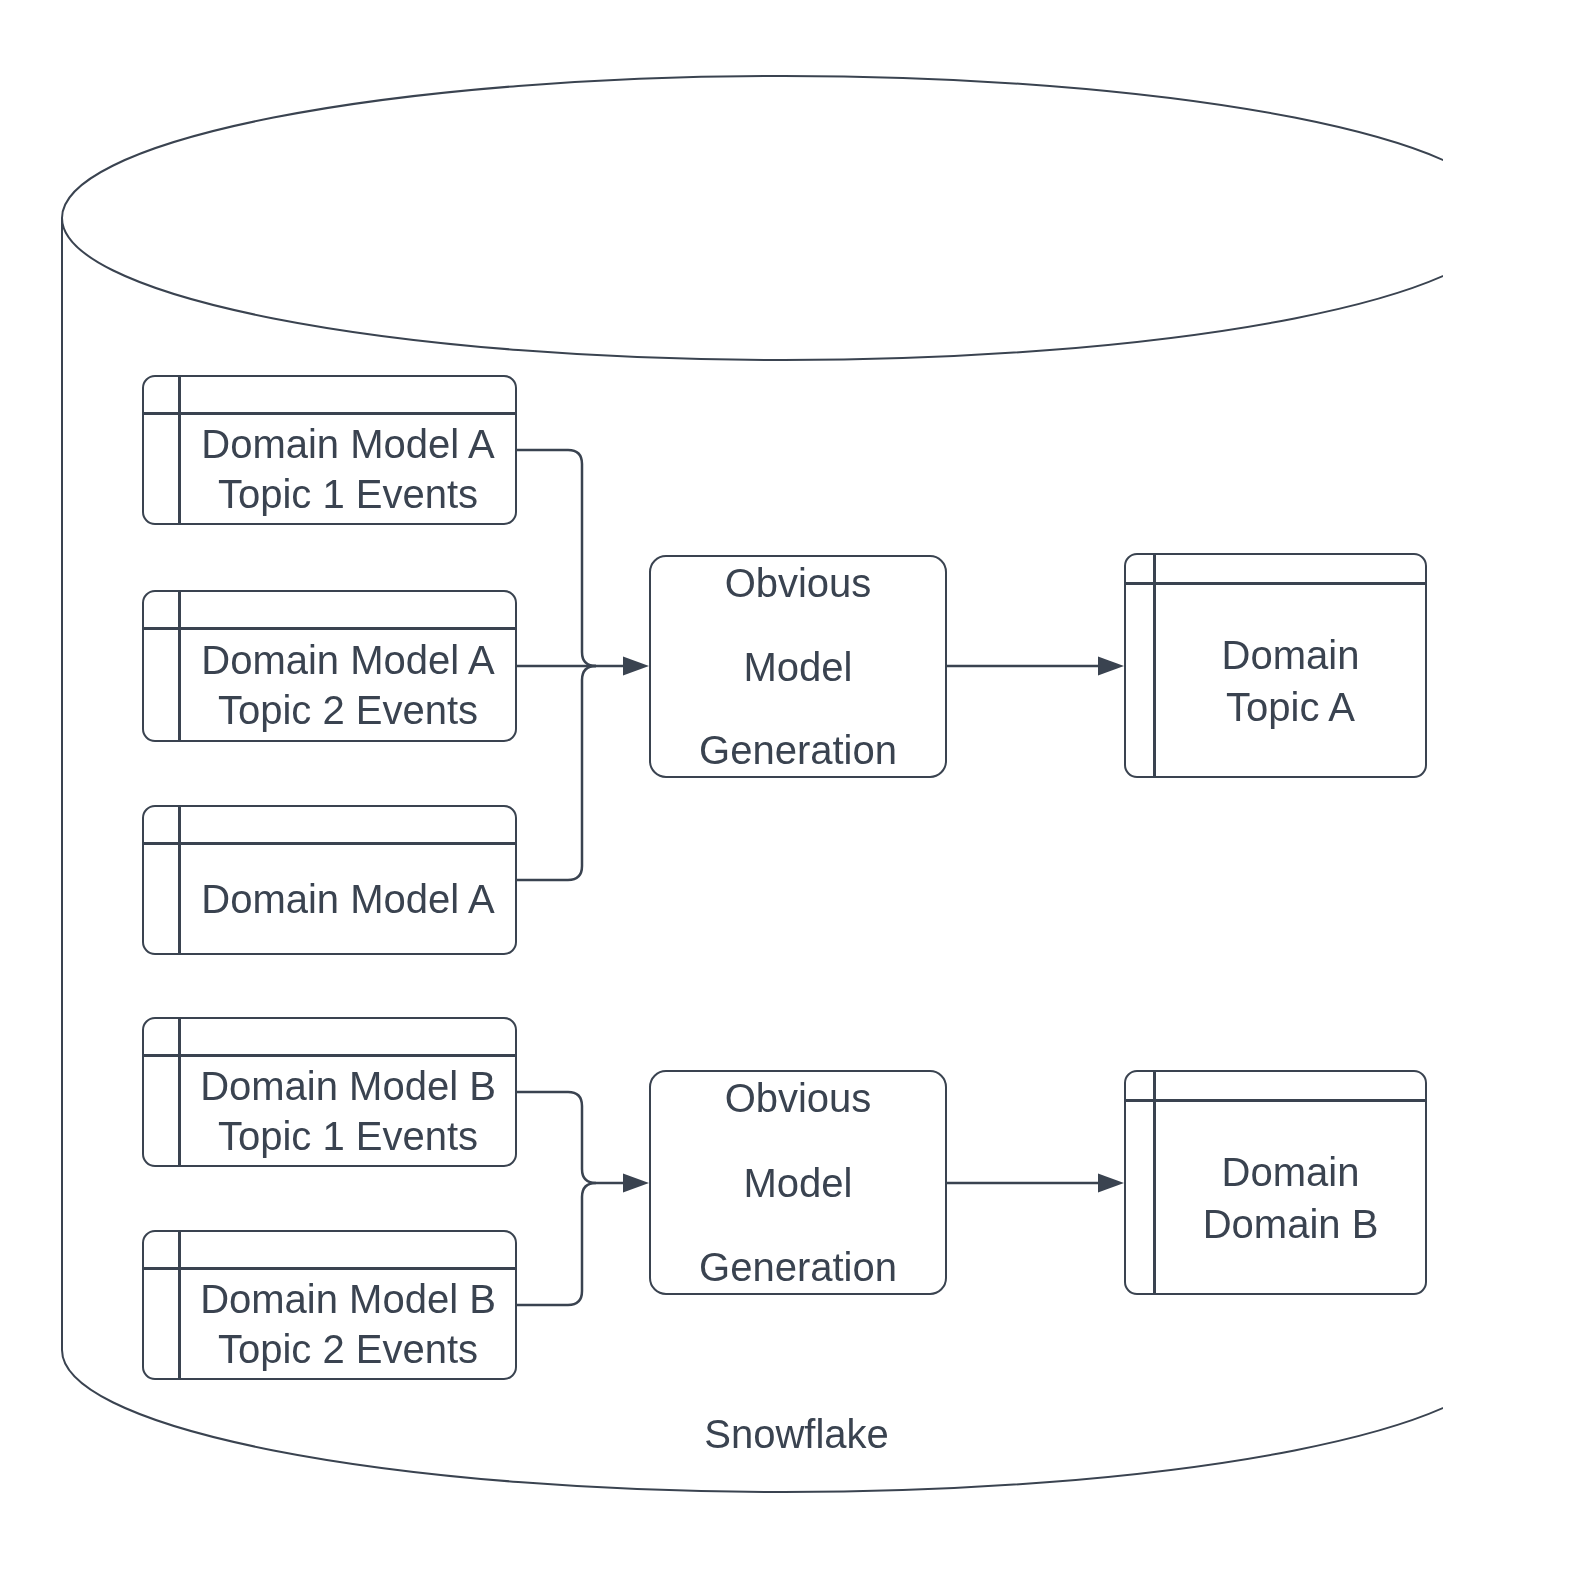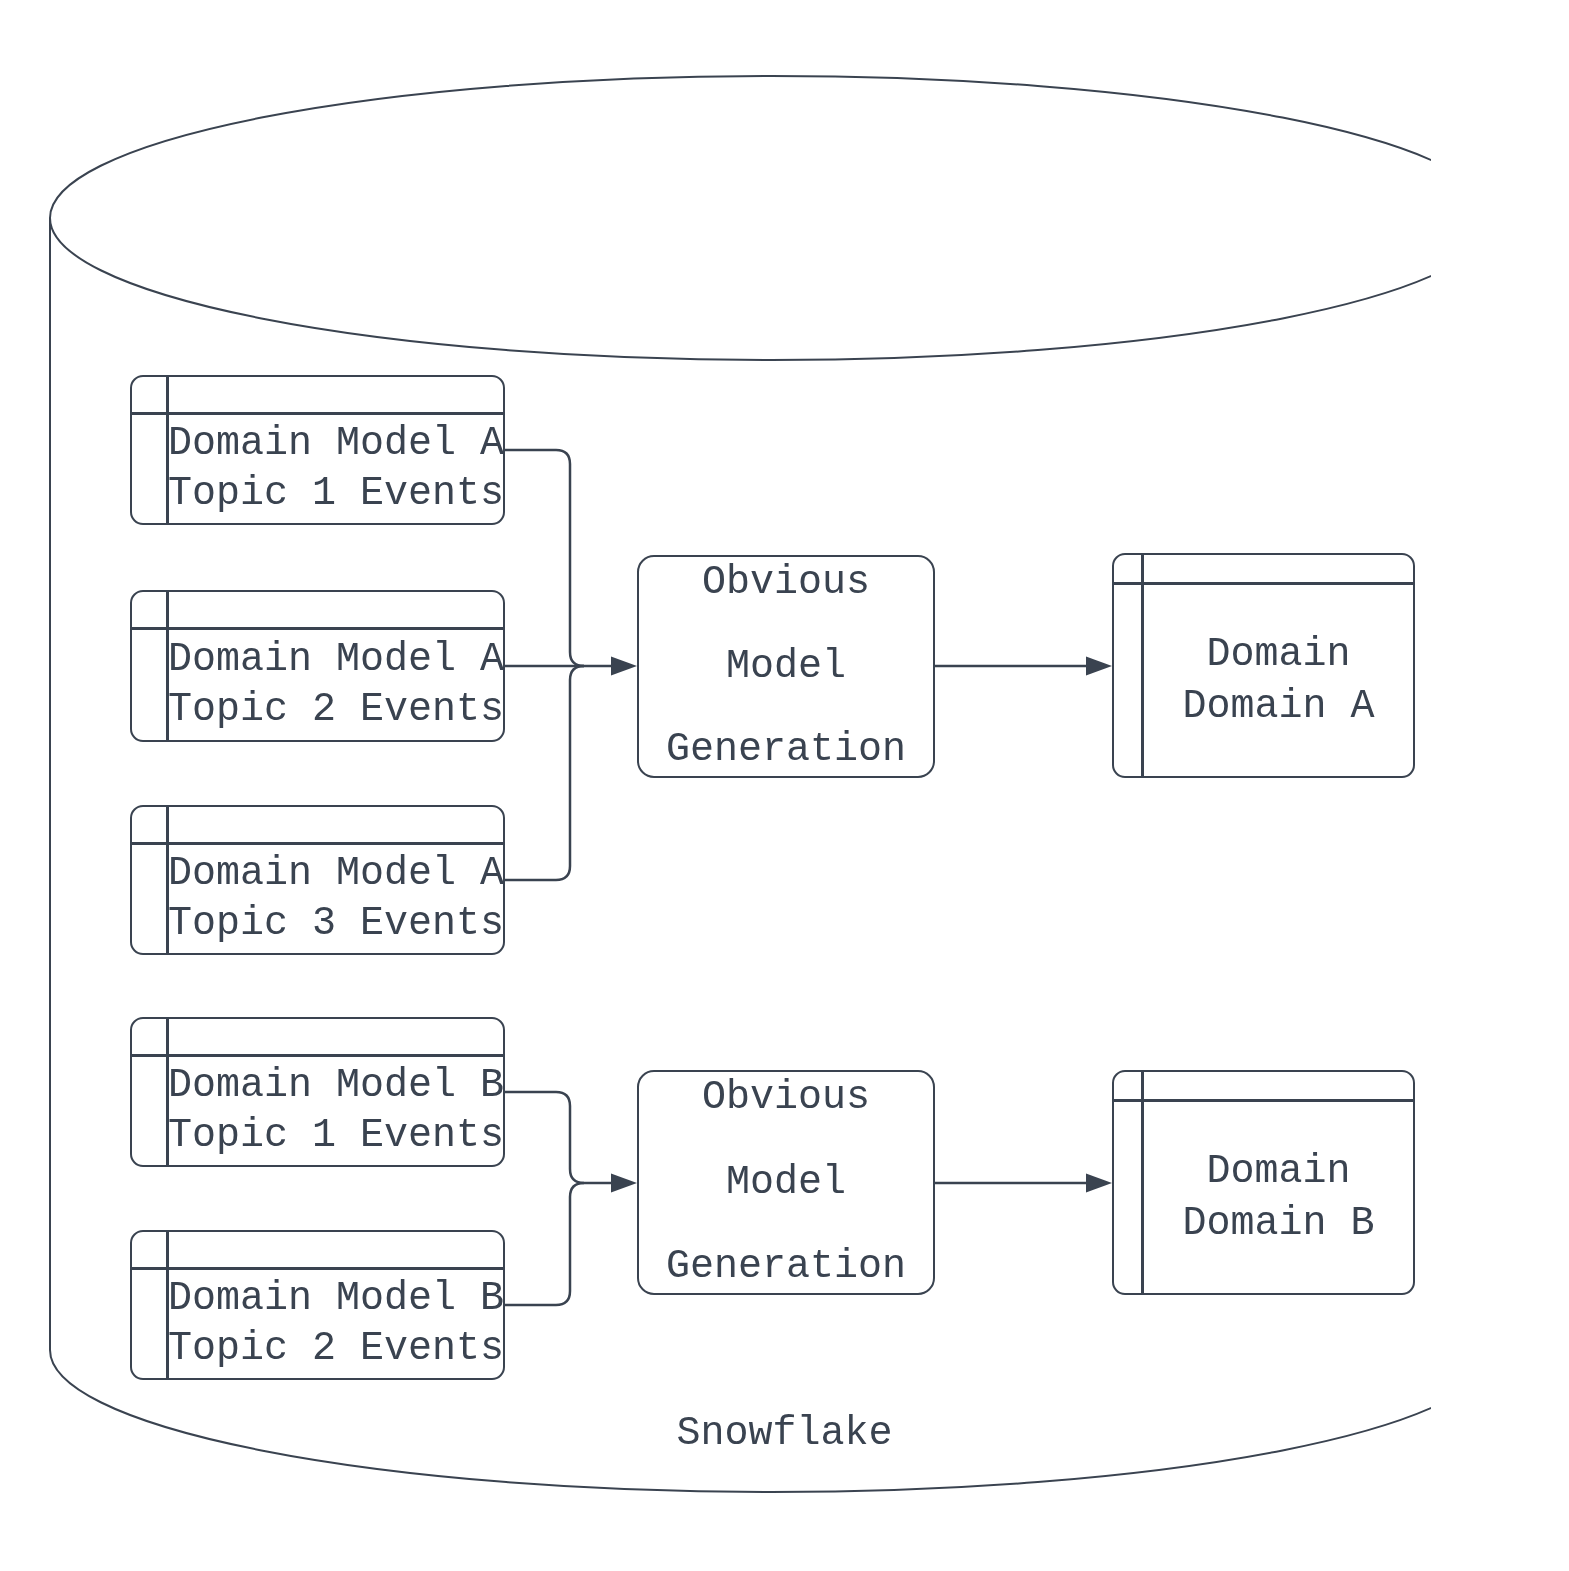--- a/index.html
+++ b/index.html
@@ -2,23 +2,24 @@
 <html style="--accent: #3a4350; --bg: #ffffff;"><head>
 <meta charset="utf-8">
 <style>
   :root { --accent: #3a4350; --bg: #ffffff; }
   html, body { margin: 0; padding: 0; background: var(--bg); }
   .stage {
     position: relative;
     width: 1431px;
     height: 1571px;
     background: var(--bg);
-    font-family: Liberation Mono, monospace;
+    font-family: Liberation Sans, sans-serif;
     color: var(--accent);
     overflow: hidden;
+    margin-left: 12px;
   }
   .stage svg.wires {
     position: absolute;
     left: 0; top: 0;
     width: 1569px; height: 1571px;
   }
   .wires path, .wires ellipse { fill: none; stroke: var(--accent); }
   .wires .cyl { stroke-width: 2; }
   .wires .conn { stroke-width: 2.5; }
   .wires polygon { fill: var(--accent); stroke: none; }
@@ -123,21 +124,20 @@
       <span>Domain Model A</span>
       <span>Topic 2 Events</span>
     </div>
   </div>
 
   <div class="tbl event" id="ev2">
     <div class="hline"></div>
     <div class="vline"></div>
     <div class="cell">
       <span>Domain Model A</span>
-      <span>Topic 3 Events</span>
     </div>
   </div>
 
   <div class="tbl event" id="ev3">
     <div class="hline"></div>
     <div class="vline"></div>
     <div class="cell">
       <span>Domain Model B</span>
       <span>Topic 1 Events</span>
     </div>
@@ -162,21 +162,21 @@
     <span>Obvious</span>
     <span>Model</span>
     <span>Generation</span>
   </div>
 
   <div class="tbl output" id="out0">
     <div class="hline"></div>
     <div class="vline"></div>
     <div class="cell">
       <span>Domain</span>
-      <span>Domain A</span>
+      <span>Topic A</span>
     </div>
   </div>
 
   <div class="tbl output" id="out1">
     <div class="hline"></div>
     <div class="vline"></div>
     <div class="cell">
       <span>Domain</span>
       <span>Domain B</span>
     </div>

